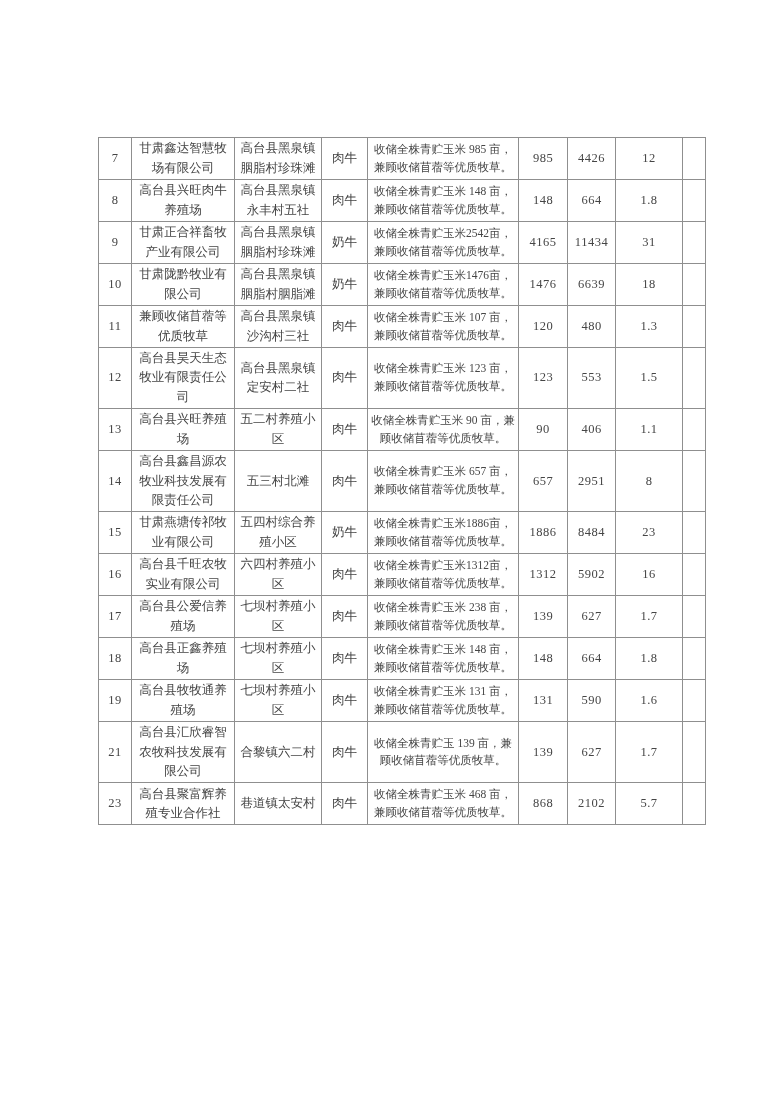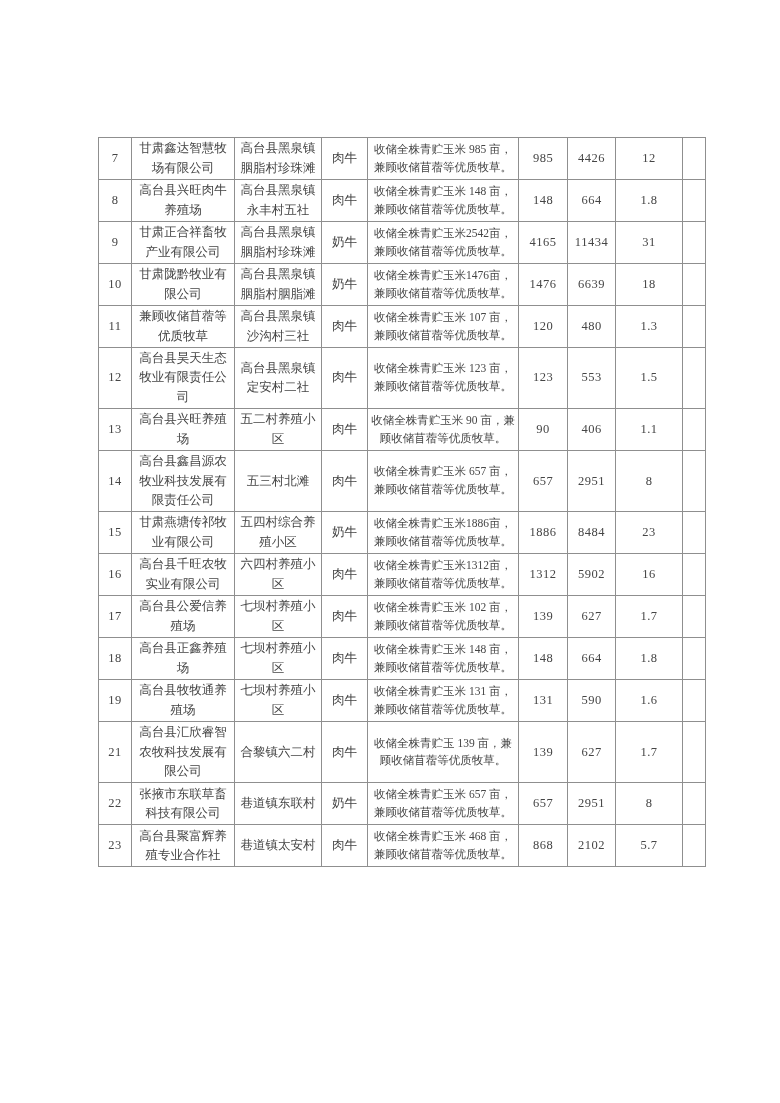--- a/index.html
+++ b/index.html
@@ -180,21 +180,21 @@
         <td class="num">1312</td>
         <td class="num">5902</td>
         <td class="num">16</td>
         <td class="num"></td>
       </tr>
       <tr>
         <td class="num">17</td>
         <td>高台县公爱信养殖场</td>
         <td>七坝村养殖小区</td>
         <td>肉牛</td>
-        <td class="desc">收储全株青贮玉米 102 亩，兼顾收储苜蓿等优质牧草。</td>
+        <td class="desc">收储全株青贮玉米 238 亩，兼顾收储苜蓿等优质牧草。</td>
         <td class="num">139</td>
         <td class="num">627</td>
         <td class="num">1.7</td>
         <td class="num"></td>
       </tr>
       <tr>
         <td class="num">18</td>
         <td>高台县正鑫养殖场</td>
         <td>七坝村养殖小区</td>
         <td>肉牛</td>
@@ -220,31 +220,20 @@
         <td>高台县汇欣睿智农牧科技发展有限公司</td>
         <td>合黎镇六二村</td>
         <td>肉牛</td>
         <td class="desc">收储全株青贮玉 139 亩，兼顾收储苜蓿等优质牧草。</td>
         <td class="num">139</td>
         <td class="num">627</td>
         <td class="num">1.7</td>
         <td class="num"></td>
       </tr>
       <tr>
-        <td class="num">22</td>
-        <td>张掖市东联草畜科技有限公司</td>
-        <td>巷道镇东联村</td>
-        <td>奶牛</td>
-        <td class="desc">收储全株青贮玉米 657 亩，兼顾收储苜蓿等优质牧草。</td>
-        <td class="num">657</td>
-        <td class="num">2951</td>
-        <td class="num">8</td>
-        <td class="num"></td>
-      </tr>
-      <tr>
         <td class="num">23</td>
         <td>高台县聚富辉养殖专业合作社</td>
         <td>巷道镇太安村</td>
         <td>肉牛</td>
         <td class="desc">收储全株青贮玉米 468 亩，兼顾收储苜蓿等优质牧草。</td>
         <td class="num">868</td>
         <td class="num">2102</td>
         <td class="num">5.7</td>
         <td class="num"></td>
       </tr>

